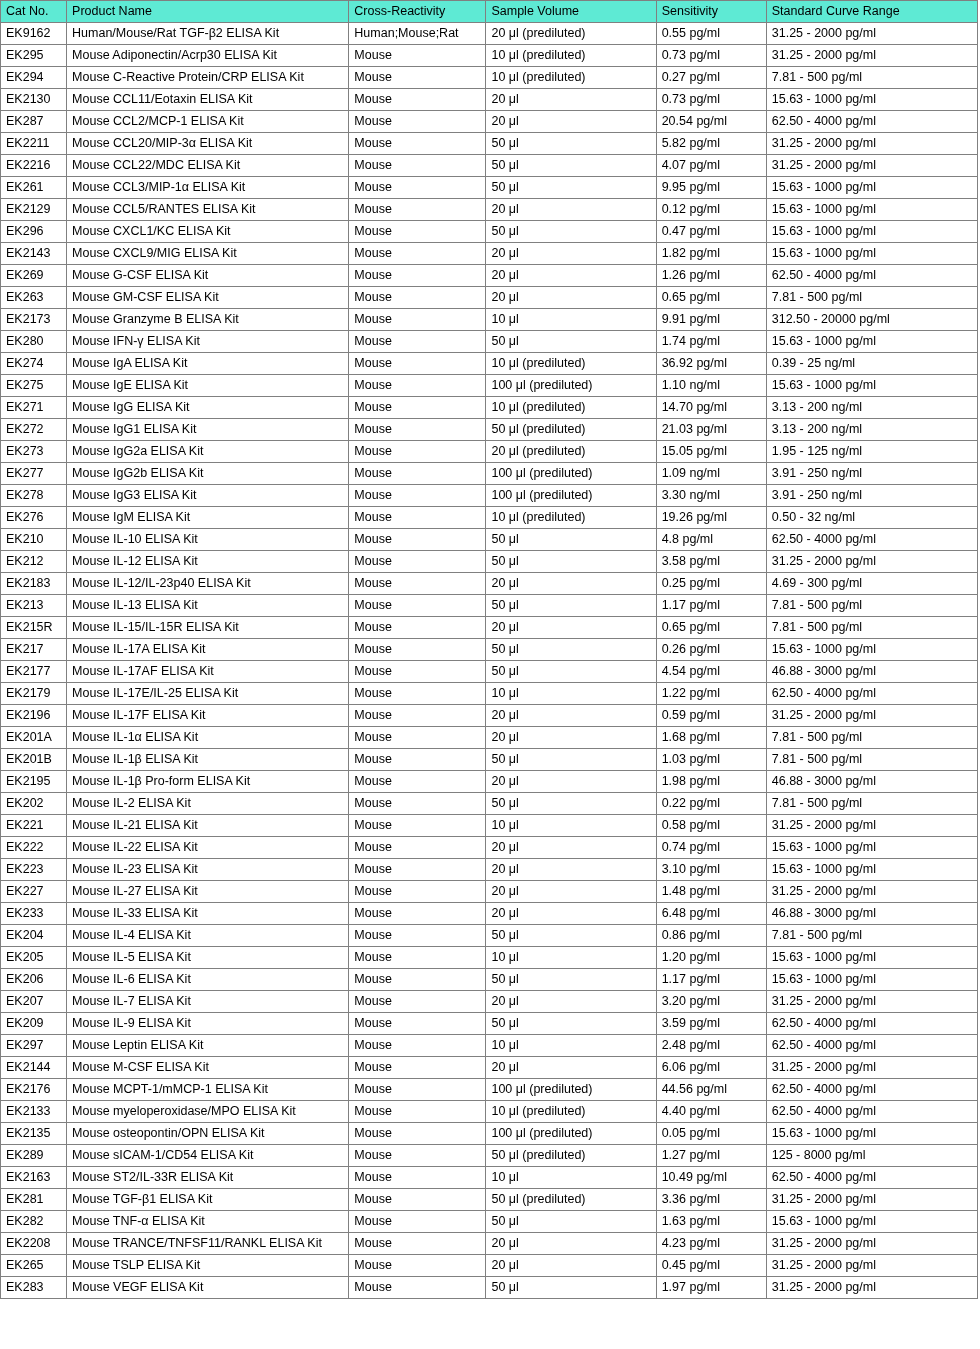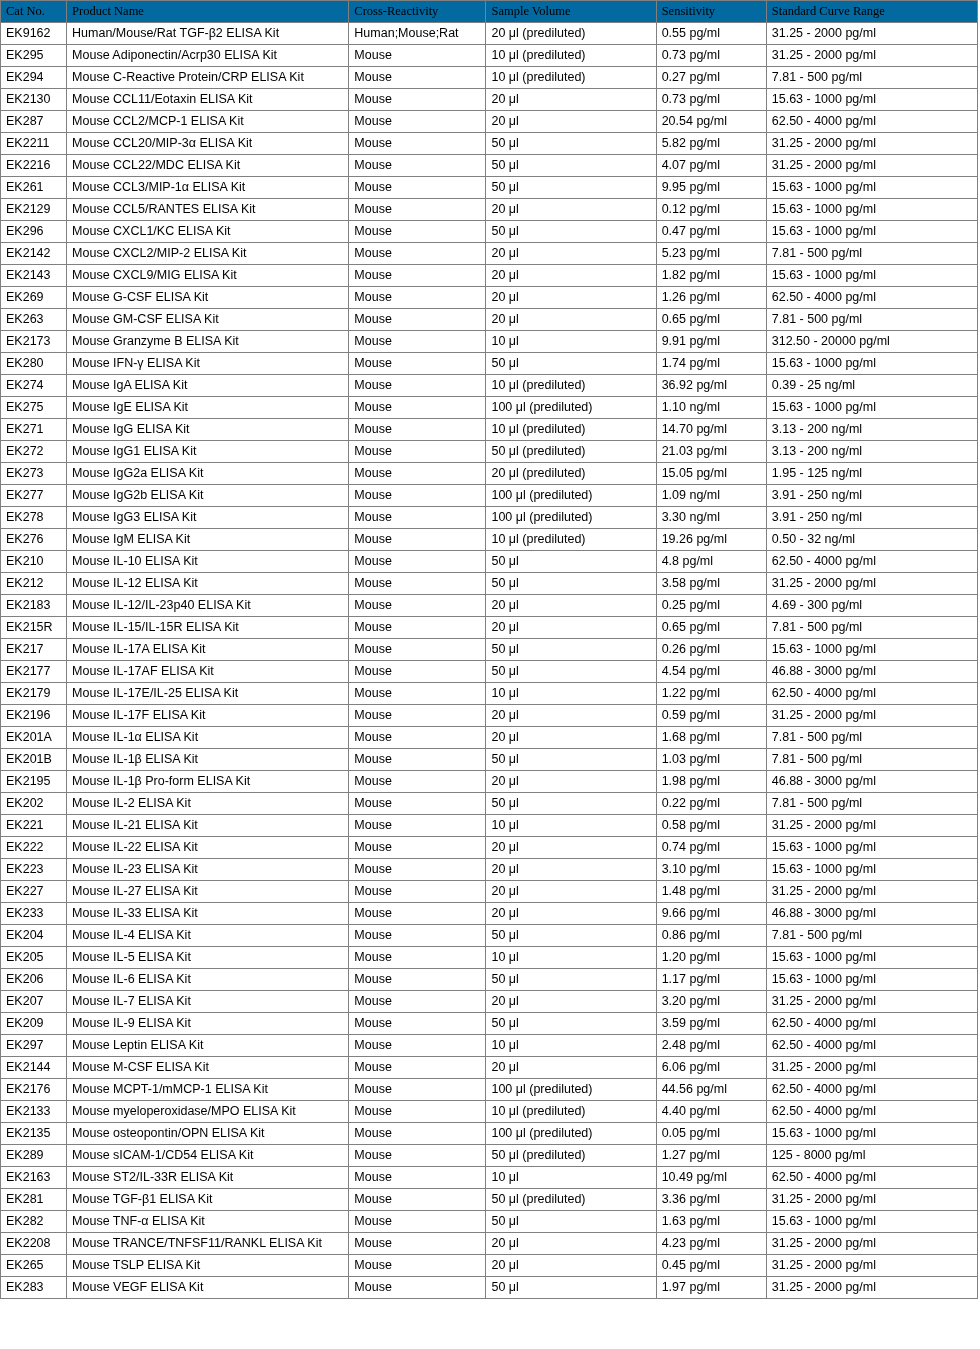--- a/index.html
+++ b/index.html
@@ -25,22 +25,21 @@
     text-align: left;
     vertical-align: top;
     font-weight: normal;
     font-size: 12.5px;
     line-height: 16px;
     height: 17px;
     overflow: hidden;
     white-space: nowrap;
   }
   table.kit-table thead th {
-    background: #0369a1;
-    font-family: Liberation Serif, serif;
+    background: #5eead4;
   }
   col.c0 { width: 66px; }
   col.c1 { width: 282px; }
   col.c2 { width: 137px; }
   col.c3 { width: 170px; }
   col.c4 { width: 110px; }
   col.c5 { width: 211px; }
 </style>
 </head>
 <body>
@@ -139,28 +138,20 @@
       </tr>
       <tr>
         <td>EK296</td>
         <td>Mouse CXCL1/KC ELISA Kit</td>
         <td>Mouse</td>
         <td>50 μl</td>
         <td>0.47 pg/ml</td>
         <td>15.63 - 1000 pg/ml</td>
       </tr>
       <tr>
-        <td>EK2142</td>
-        <td>Mouse CXCL2/MIP-2 ELISA Kit</td>
-        <td>Mouse</td>
-        <td>20 μl</td>
-        <td>5.23 pg/ml</td>
-        <td>7.81 - 500 pg/ml</td>
-      </tr>
-      <tr>
         <td>EK2143</td>
         <td>Mouse CXCL9/MIG ELISA Kit</td>
         <td>Mouse</td>
         <td>20 μl</td>
         <td>1.82 pg/ml</td>
         <td>15.63 - 1000 pg/ml</td>
       </tr>
       <tr>
         <td>EK269</td>
         <td>Mouse G-CSF ELISA Kit</td>
@@ -275,20 +266,28 @@
       </tr>
       <tr>
         <td>EK2183</td>
         <td>Mouse IL-12/IL-23p40 ELISA Kit</td>
         <td>Mouse</td>
         <td>20 μl</td>
         <td>0.25 pg/ml</td>
         <td>4.69 - 300 pg/ml</td>
       </tr>
       <tr>
+        <td>EK213</td>
+        <td>Mouse IL-13 ELISA Kit</td>
+        <td>Mouse</td>
+        <td>50 μl</td>
+        <td>1.17 pg/ml</td>
+        <td>7.81 - 500 pg/ml</td>
+      </tr>
+      <tr>
         <td>EK215R</td>
         <td>Mouse IL-15/IL-15R ELISA Kit</td>
         <td>Mouse</td>
         <td>20 μl</td>
         <td>0.65 pg/ml</td>
         <td>7.81 - 500 pg/ml</td>
       </tr>
       <tr>
         <td>EK217</td>
         <td>Mouse IL-17A ELISA Kit</td>
@@ -383,21 +382,21 @@
         <td>Mouse</td>
         <td>20 μl</td>
         <td>1.48 pg/ml</td>
         <td>31.25 - 2000 pg/ml</td>
       </tr>
       <tr>
         <td>EK233</td>
         <td>Mouse IL-33 ELISA Kit</td>
         <td>Mouse</td>
         <td>20 μl</td>
-        <td>9.66 pg/ml</td>
+        <td>6.48 pg/ml</td>
         <td>46.88 - 3000 pg/ml</td>
       </tr>
       <tr>
         <td>EK204</td>
         <td>Mouse IL-4 ELISA Kit</td>
         <td>Mouse</td>
         <td>50 μl</td>
         <td>0.86 pg/ml</td>
         <td>7.81 - 500 pg/ml</td>
       </tr>

